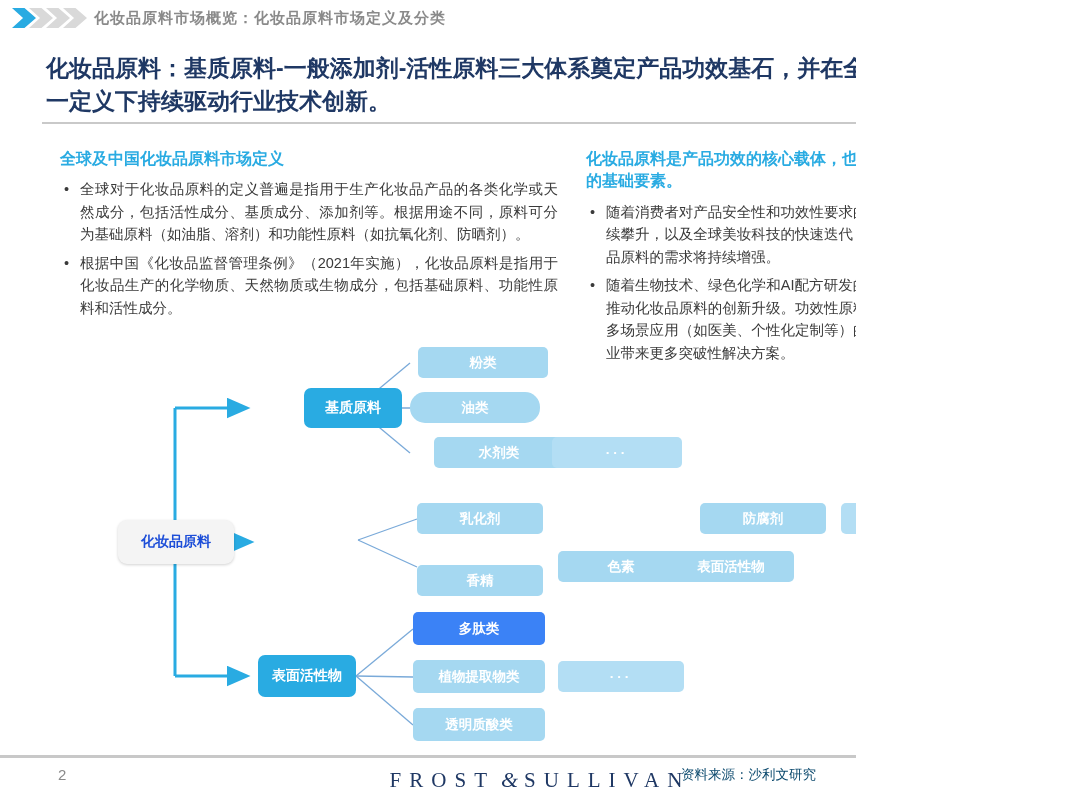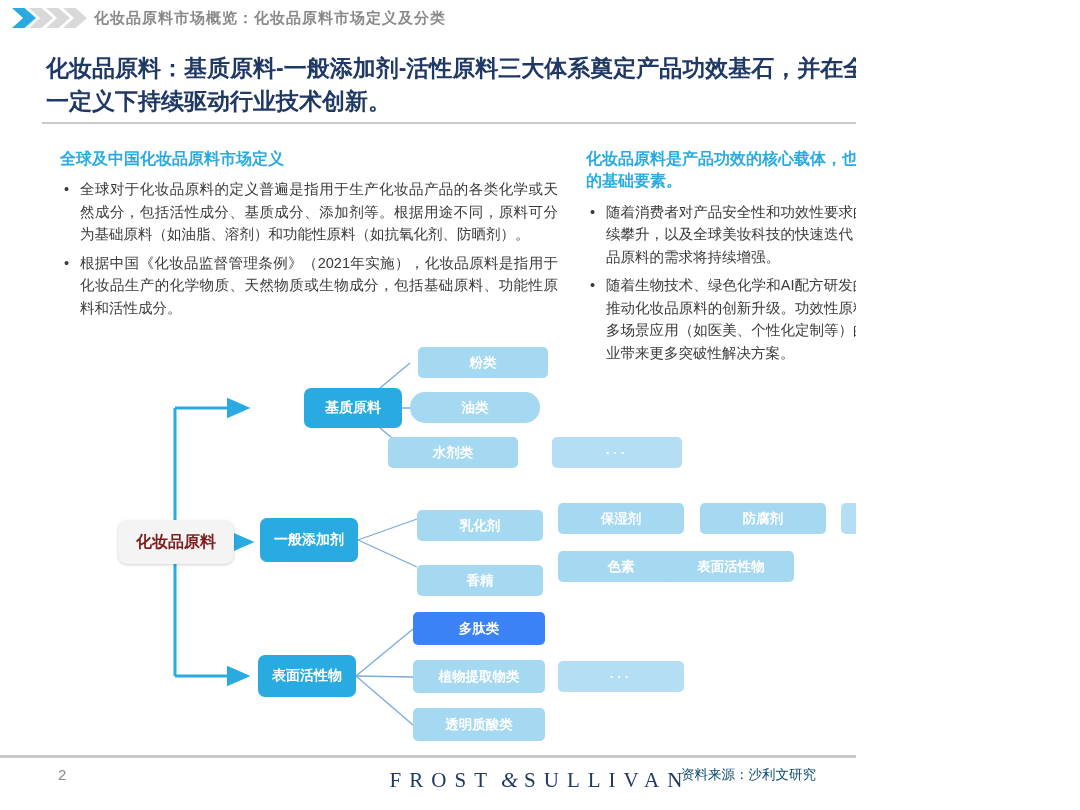--- a/index.html
+++ b/index.html
@@ -48,21 +48,21 @@
   .bullets li::before { content: "•"; position: absolute; left: 4px; top: 0; color: #3a3a3a; }
 
   
   .diagram { position: absolute; left: 0; top: 340px; width: 1080px; height: 410px; }
   .diagram svg { position: absolute; left: 0; top: 0; }
   .node {
     position: absolute; display: flex; align-items: center; justify-content: center;
     font-weight: bold; text-align: center;
   }
   .node-root {
-    background: #f4f4f4; color: #7f1d1d; border-radius: 9px; font-size: 16px;
+    background: #f4f4f4; color: #1d4ed8; border-radius: 9px; font-size: 14px;
     box-shadow: 0 1px 3px rgba(0,0,0,0.18);
   }
   .node-parent { background: #29abe2; color: #ffffff; border-radius: 7px; font-size: 14px; }
   .node-child  { background: #a5d8f1; color: #ffffff; border-radius: 5px; font-size: 13.5px; }
   .node-accent { background: #3b82f6; color: #ffffff; border-radius: 5px; font-size: 13.5px; }
   .node-dots   { background: #b3def4; color: #ffffff; border-radius: 5px; font-size: 13.5px; letter-spacing: 3px; }
 
   
   .footer-divider { position: absolute; left: 0; top: 755px; width: 1080px; height: 3px; background: #c8c8c8; }
   .page-number { position: absolute; left: 58px; top: 766px; font-size: 15px; color: #8a8a8a; }
@@ -129,30 +129,28 @@
       <path d="M358,200 L417,227" stroke="#7aaad9" stroke-width="1.3"></path>
 
       <path d="M356,336 L413,289" stroke="#7aaad9" stroke-width="1.3"></path>
       <path d="M356,336 L413,337" stroke="#7aaad9" stroke-width="1.3"></path>
       <path d="M356,336 L413,385" stroke="#7aaad9" stroke-width="1.3"></path>
     </svg>
 
     <div class="node node-root" style="left:118px; top:180px; width:116px; height:44px;">化妆品原料</div>
 
     <div class="node node-parent" style="left:258px; top:48px; width:98px; height:40px;margin-left:46px;">基质原料</div>
-    <div class="node node-parent" style="left:260px; top:178px; width:98px; height:44px;">一般添加剂</div>
     <div class="node node-parent" style="left:258px; top:315px; width:98px; height:42px;">表面活性物</div>
 
     <div class="node node-child" style="left:410px; top:7px;  width:130px; height:31px;margin-left:8px;">粉类</div>
     <div class="node node-child" style="left:410px; top:52px; width:130px; height:31px;border-radius:15px;">油类</div>
-    <div class="node node-child" style="left:388px; top:97px; width:130px; height:31px;">水剂类</div>
+    <div class="node node-child" style="left:434px; top:97px; width:130px; height:31px;">水剂类</div>
     <div class="node node-dots" style="left:552px; top:97px; width:130px; height:31px;">···</div>
 
-    <div class="node node-child" style="left:417px; top:163px; width:126px; height:31px;margin-top:7px;">乳化剂</div>
-    <div class="node node-child" style="left:558px; top:163px; width:126px; height:31px;">保湿剂</div>
+    <div class="node node-child" style="left:417px; top:163px; width:126px; height:31px;">乳化剂</div>
     <div class="node node-child" style="left:700px; top:163px; width:126px; height:31px;">防腐剂</div>
     <div class="node node-dots" style="left:841px; top:163px; width:126px; height:31px;">···</div>
 
     <div class="node node-child" style="left:417px; top:225px; width:126px; height:31px;">香精</div>
     <div class="node node-child" style="left:558px; top:211px; width:126px; height:31px;">色素</div>
     <div class="node node-child" style="left:668px; top:211px; width:126px; height:31px;">表面活性物</div>
 
     <div class="node node-accent" style="left:413px; top:272px; width:132px; height:33px;">多肽类</div>
     <div class="node node-child" style="left:413px; top:320px; width:132px; height:33px;">植物提取物类</div>
     <div class="node node-dots" style="left:558px; top:321px; width:126px; height:31px;">···</div>

